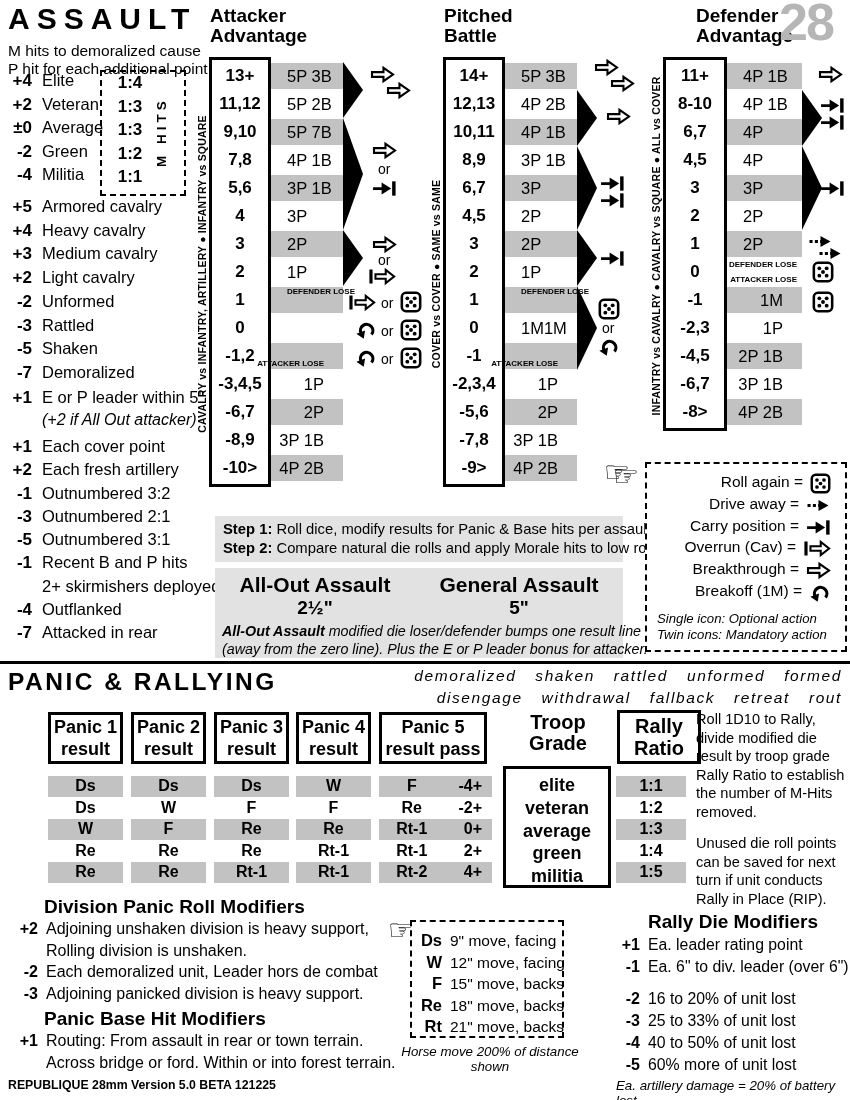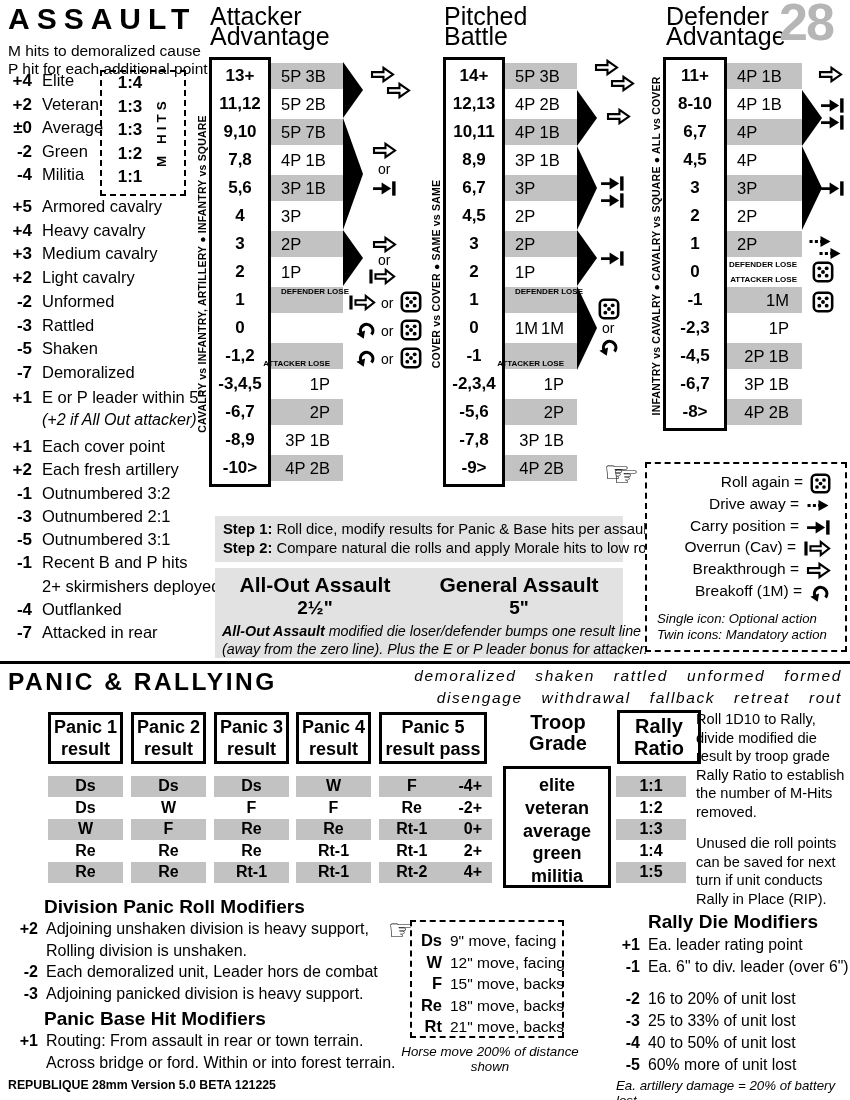--- a/index.html
+++ b/index.html
@@ -8,21 +8,21 @@
   .abs{position:absolute}
   .b{font-weight:bold}
   .i{font-style:italic}
   .bi{font-weight:bold;font-style:italic}
   .nowrap{white-space:nowrap}
 
   
   .gtable{position:absolute}
   .trow{display:flex;height:28px}
   .roll{flex:none;display:flex;align-items:center;justify-content:center;font-weight:bold;font-size:17px;background:#fff}
-  .res{flex:none;display:flex;align-items:center;padding:0 13px;font-size:16.5px;background:#fff;
+  .res{flex:none;display:flex;align-items:center;padding:0 19px;font-size:16.5px;background:#fff;
        border-top:1.5px solid #fff;border-bottom:1.5px solid #fff;box-sizing:border-box}
   .res span{white-space:pre}
   .res.g{background:#c2c2c2}
   .res.right{justify-content:flex-end}
   .res.split{justify-content:space-between}
   .res.loseT{align-items:flex-start}
   .res.loseT span{font-size:8px;font-weight:bold;line-height:10px}
   .res.loseB{align-items:flex-end;justify-content:flex-end}
   .res.loseB span{font-size:8px;font-weight:bold;line-height:10px}
   .res.loseBoth{flex-direction:column;justify-content:space-between;align-items:stretch;padding:1px 5px}
@@ -40,21 +40,21 @@
 
   
   .modlist{position:absolute}
   .modrow{display:flex;align-items:baseline;height:23.5px}
   .modrow .m{width:30px;text-align:right;font-weight:bold;font-size:17px;flex:none}
   .modrow .t{margin-left:10px;font-size:16.5px;white-space:nowrap}
   .ratiolist{position:absolute}
   .ratiolist div{height:23.5px;width:52px;text-align:center;font-weight:bold;font-size:17px;line-height:23.5px}
 
   
-  .h2{position:absolute;font-weight:normal;font-size:25px;line-height:20px}
+  .h2{position:absolute;font-weight:bold;font-size:19px;line-height:20px}
   .pagenum{position:absolute;font-weight:bold;font-size:52px;letter-spacing:-2px;color:#b6b6b6}
 
   
   .panel{position:absolute;background:#e2e2e2;box-sizing:border-box}
 
   
   .legendbox{position:absolute;border:2.5px dashed #000;background:#fff;box-sizing:border-box}
   .lrow{display:flex;align-items:flex-start;height:21.8px;padding-right:14px}
   .lrow .llabel{flex:1;text-align:right;font-size:15.5px}
   .lrow svg{flex:none;margin-left:7px}
@@ -259,21 +259,21 @@
     </div>
 
   <div class="h2" style="left:210px;top:6px">
     <div>Attacker</div>
       <div>Advantage</div>
   </div>
   <div class="h2" style="left:444px;top:6px">
     <div>Pitched</div>
       <div>Battle</div>
   </div>
-  <div class="h2" style="left:666px;top:6px">
+  <div class="h2" style="left:696px;top:6px">
     <div>Defender</div>
       <div>Advantage</div>
   </div>
   <div class="pagenum" style="left:779px;top:-8px">28</div>
 
   <div class="vlabel" style="left:196px;top:486px;width:424px">CAVALRY vs INFANTRY, ARTILLERY  ●  INFANTRY vs SQUARE</div>
   <div class="gtable t-att" style="left:212px;top:62px">
     <div class="rollframe" style="left:-3px;top:-5px;width:56px;height:424px"></div>
     <div>
 

